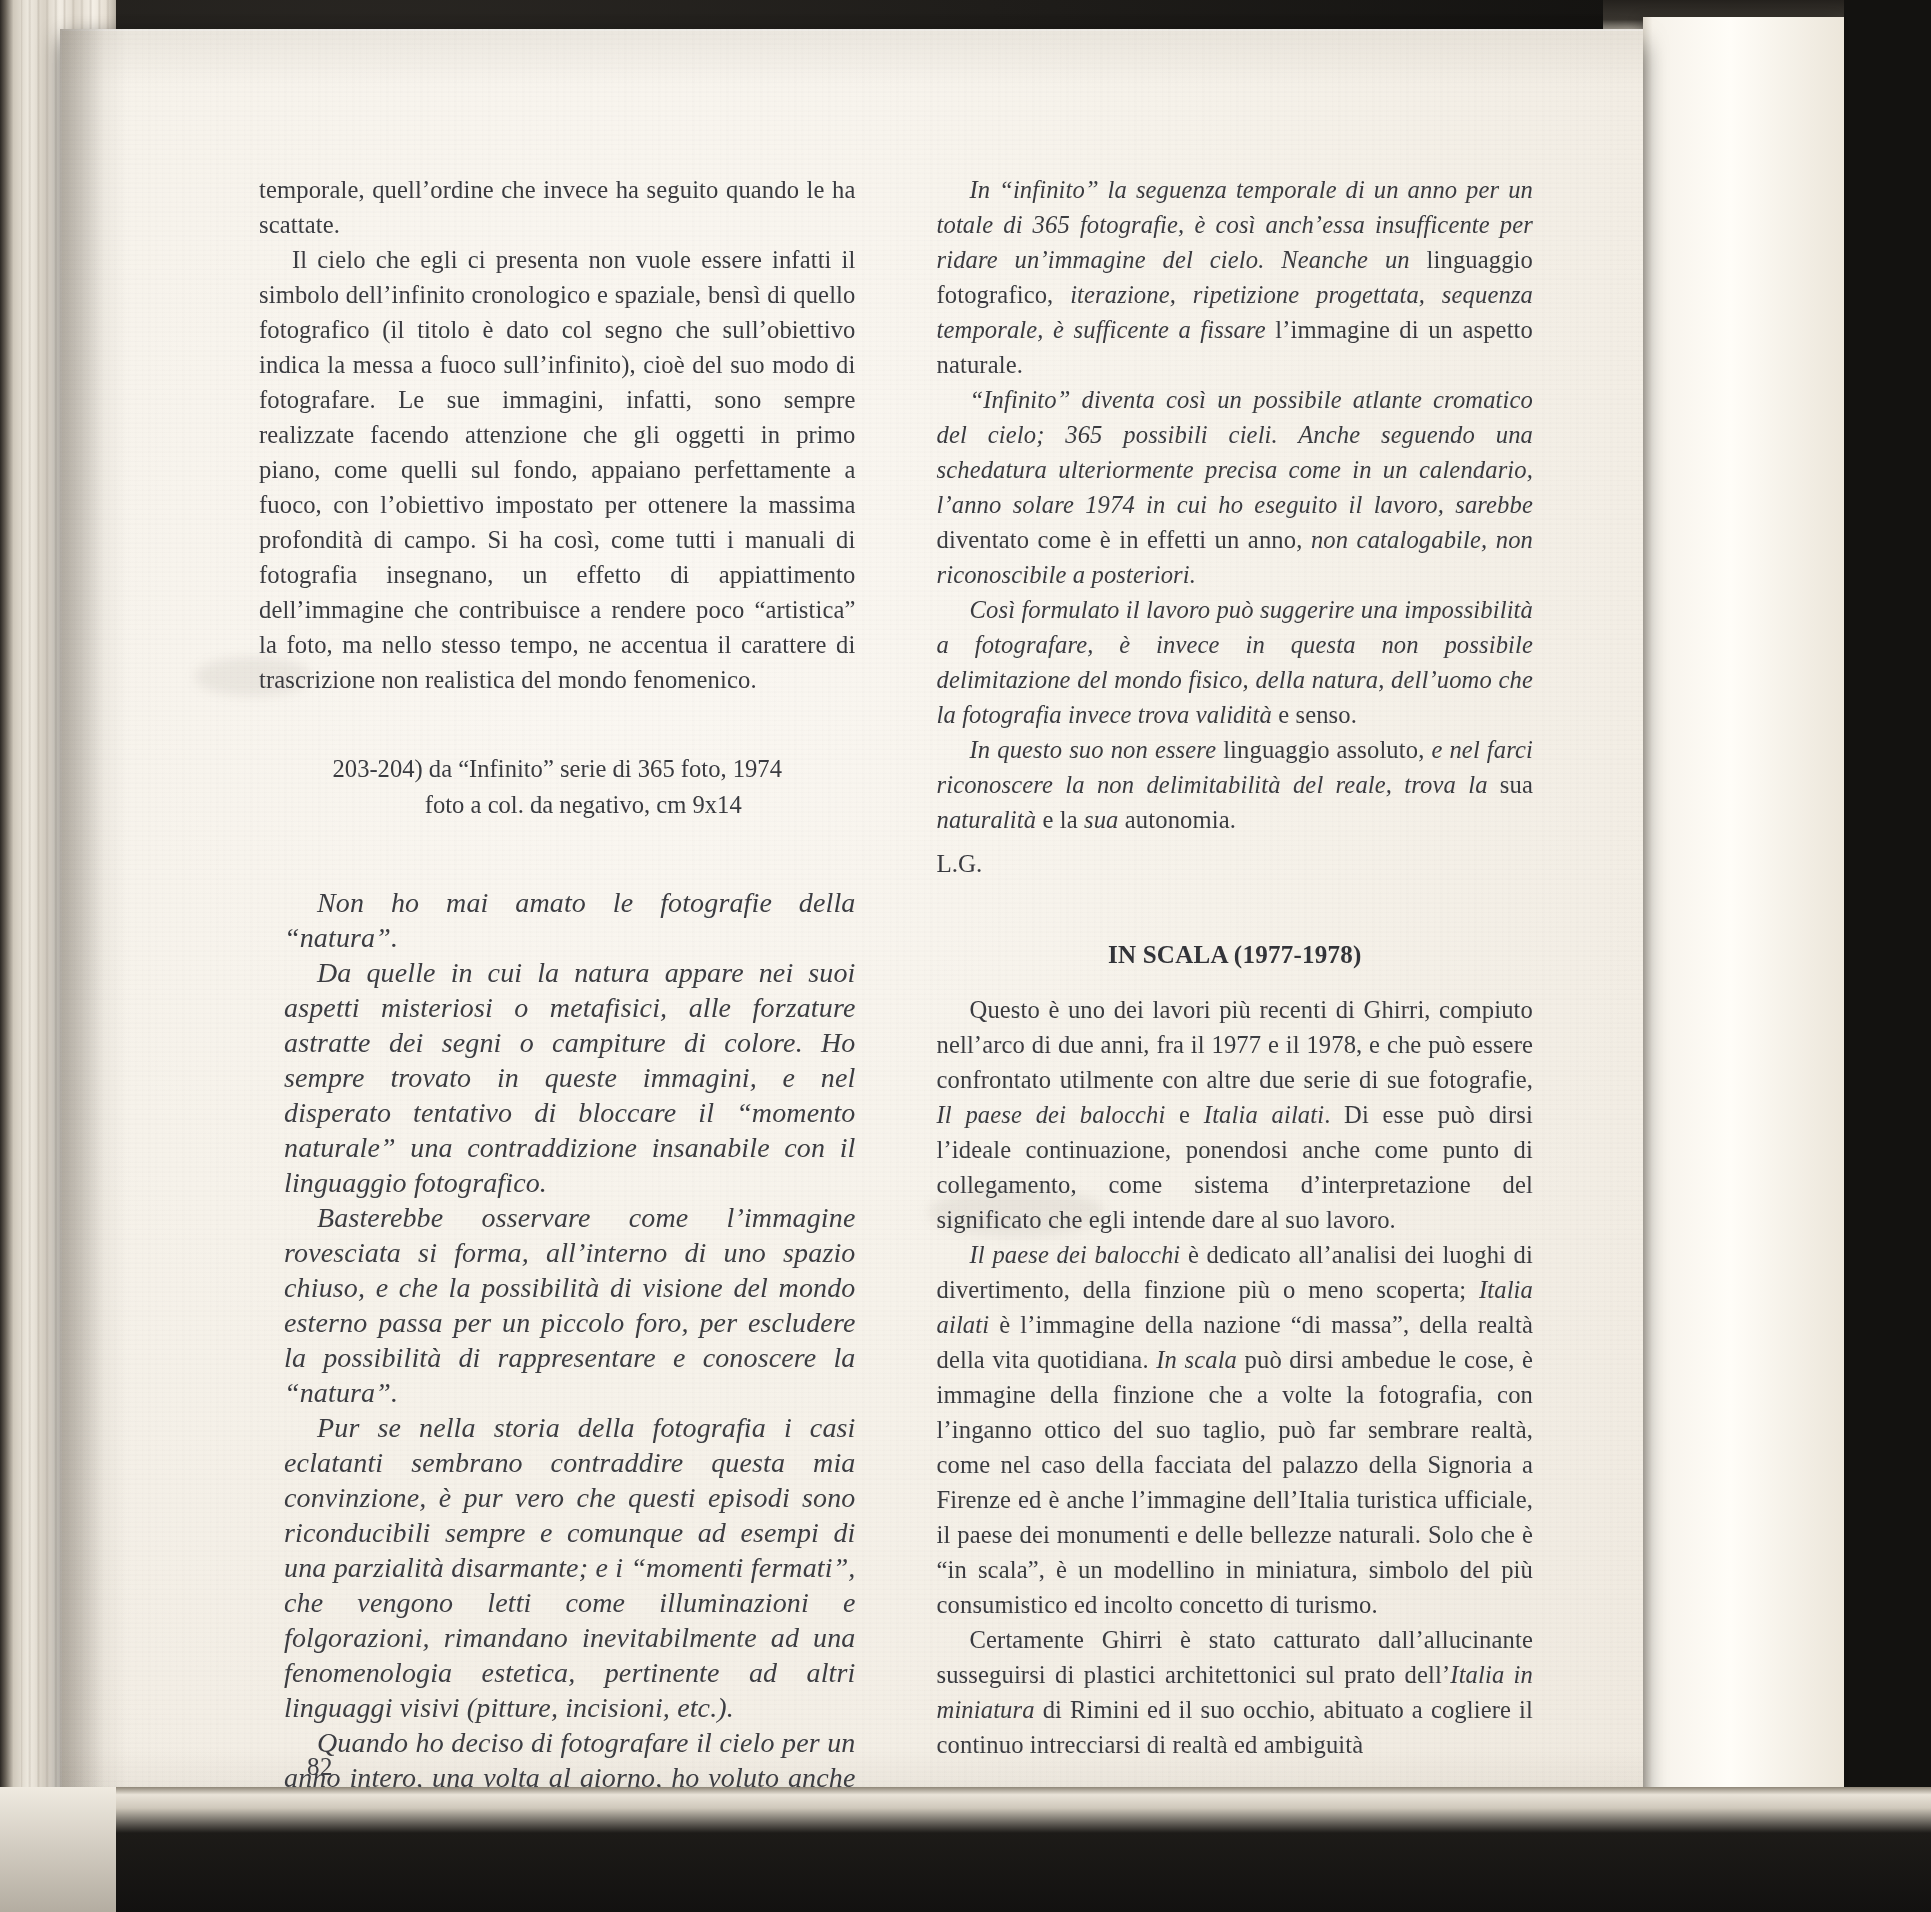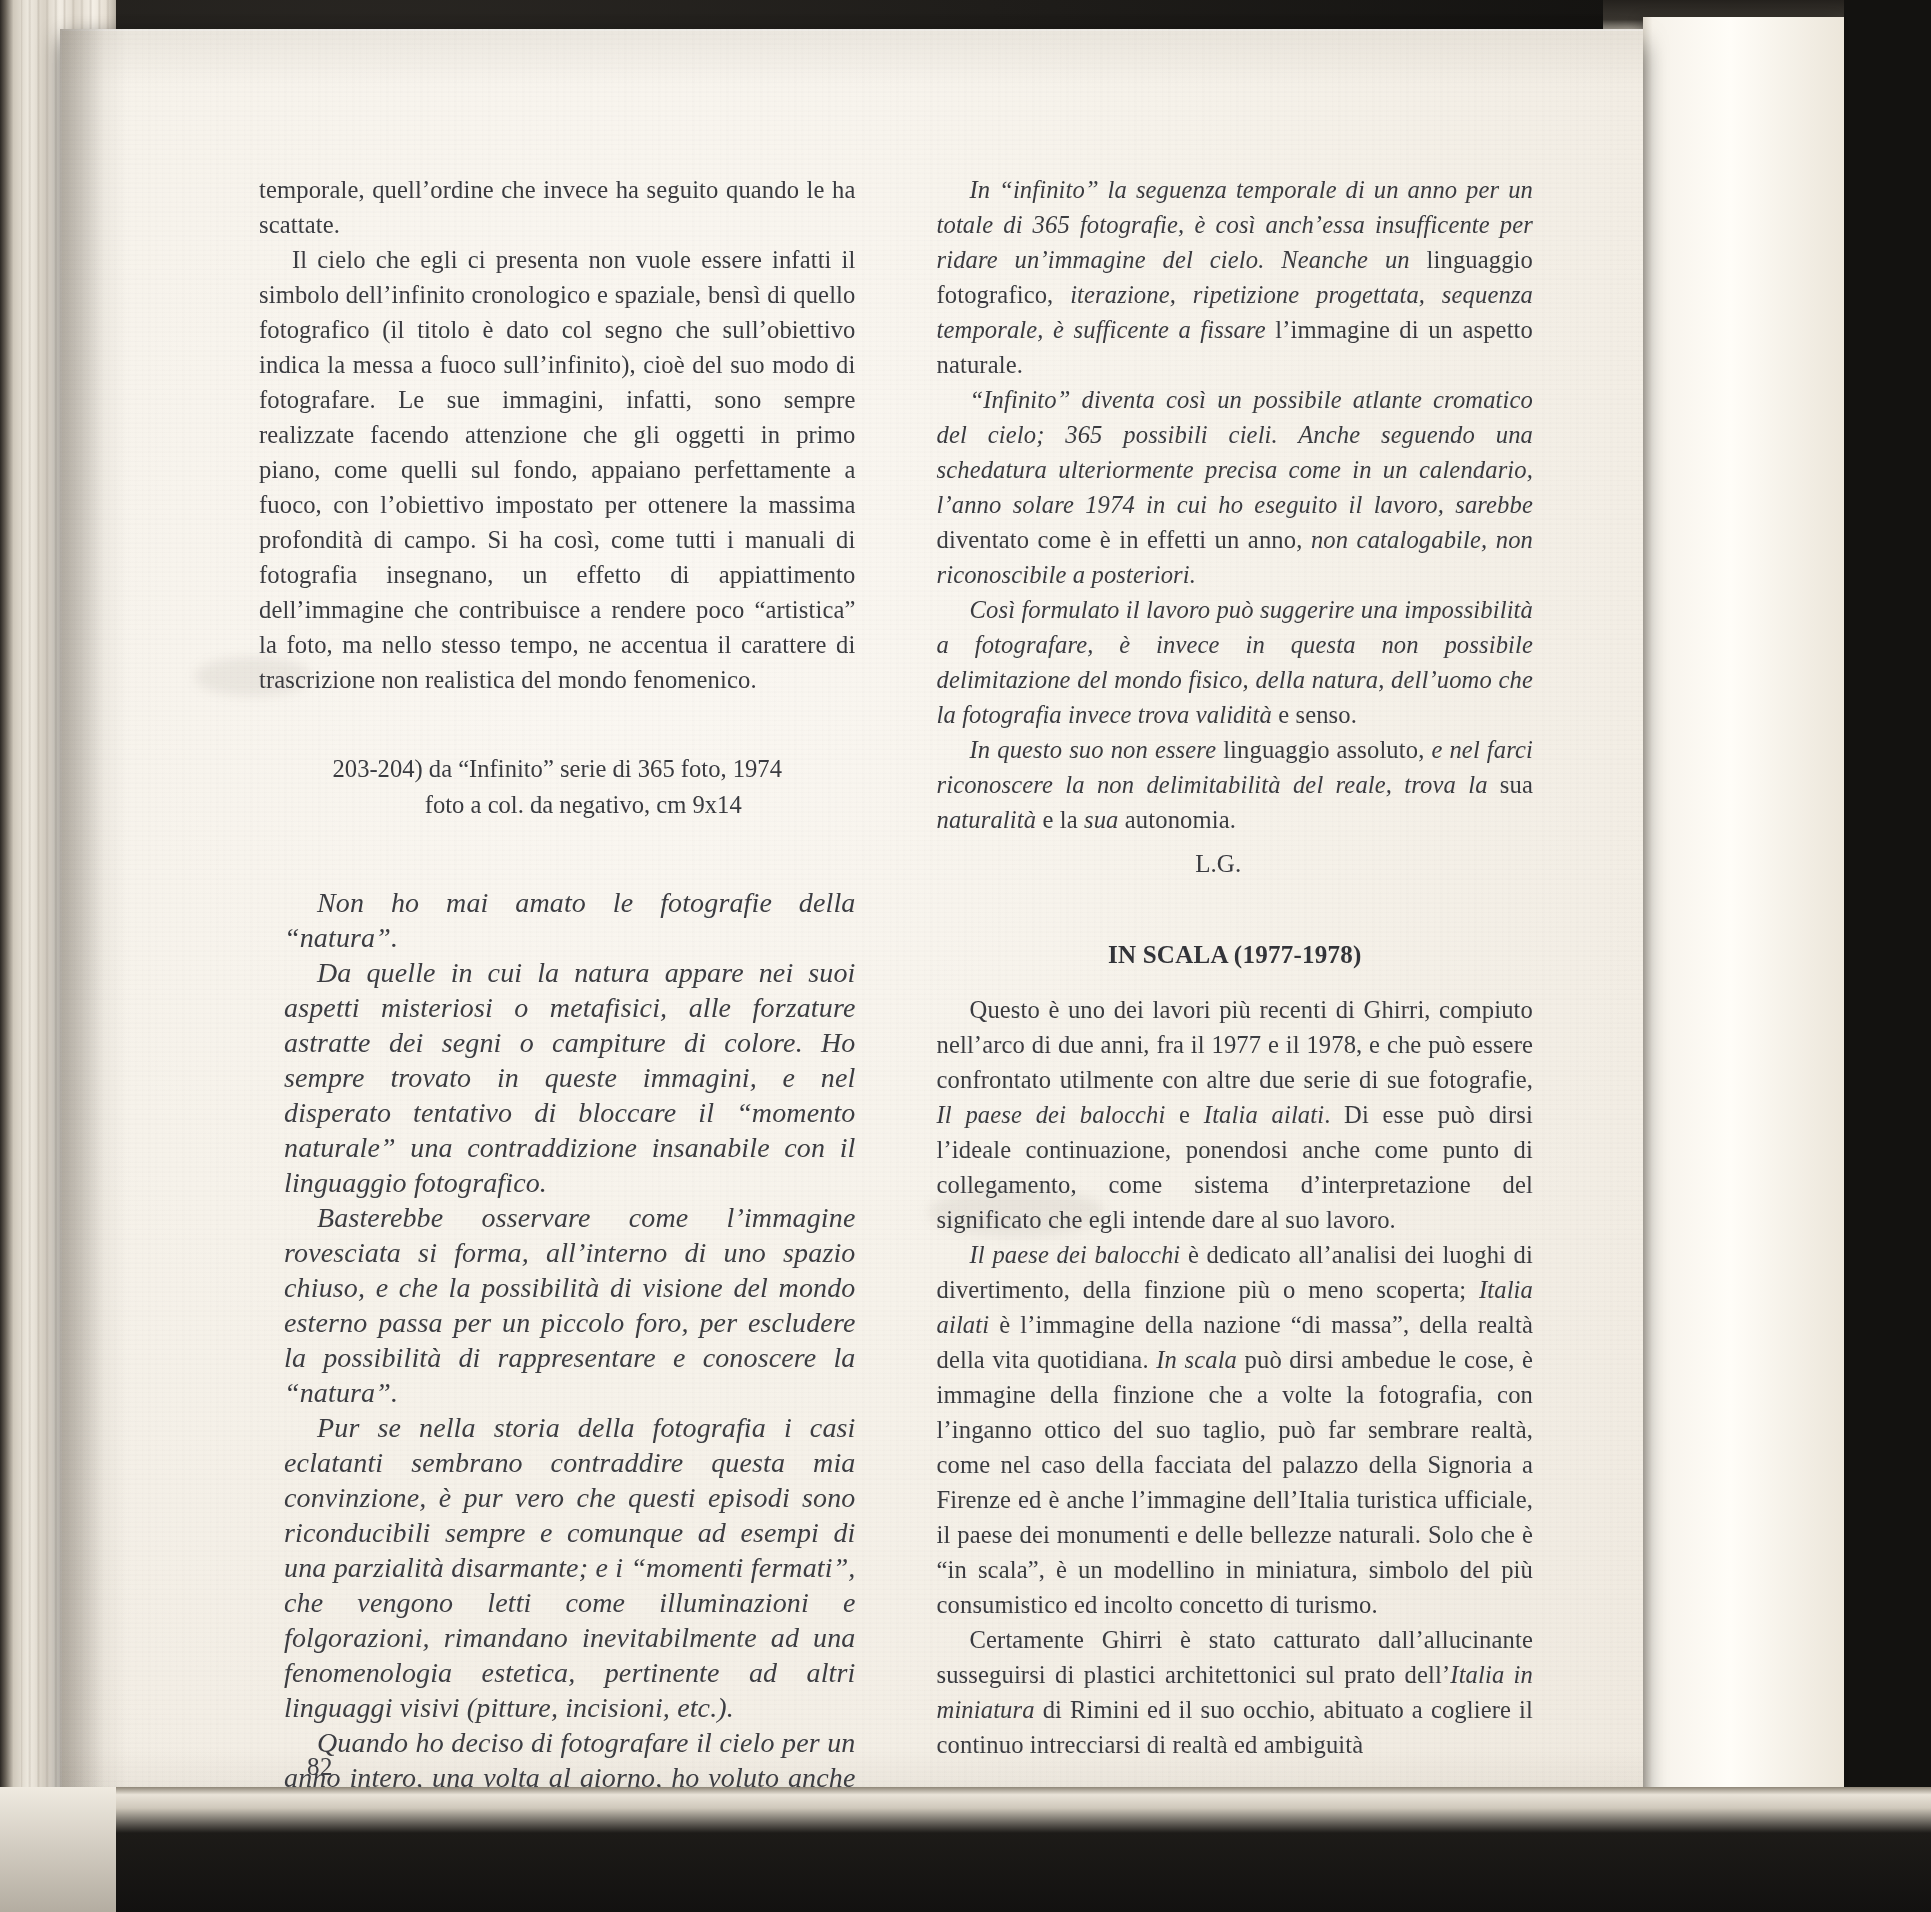--- a/index.html
+++ b/index.html
@@ -209,21 +209,21 @@
     line-height: 33px;
     letter-spacing: .01em;
     color: #333439;
     text-align: center;
   }
 
   .signature {
     margin: 9.7px 0 0 0;
     font-size: 25px;
     line-height: 33px;
-    text-align: center;
+    text-align: left;
     padding-right: 33px;
     color: #3a3b40;
   }
 
   .folio {
     position: absolute;
     left: 247px;
     top: 1724px;
     font-size: 25px;
     color: #3f4045;

